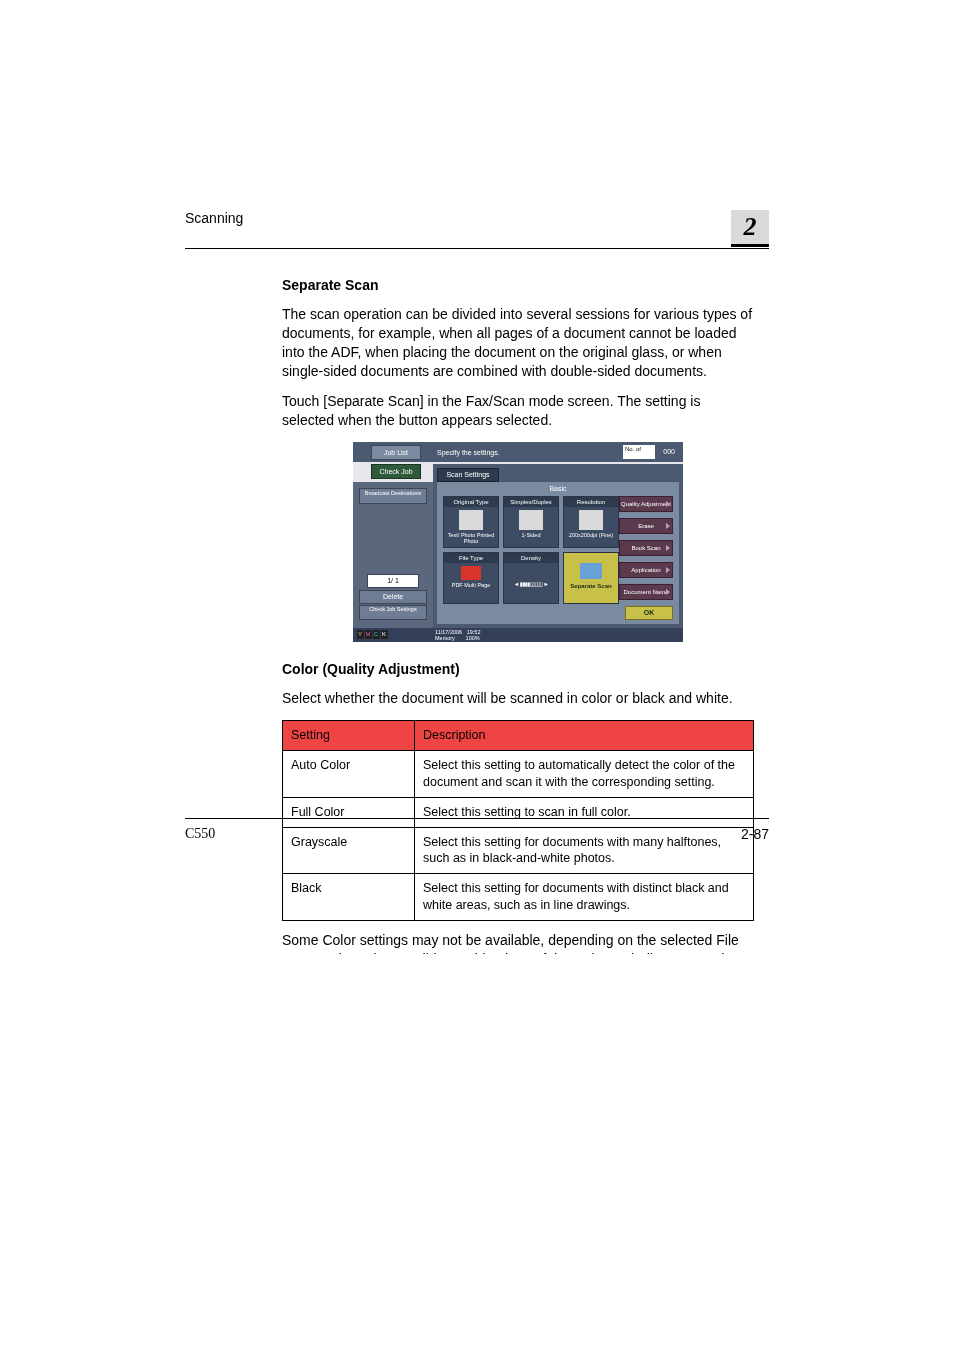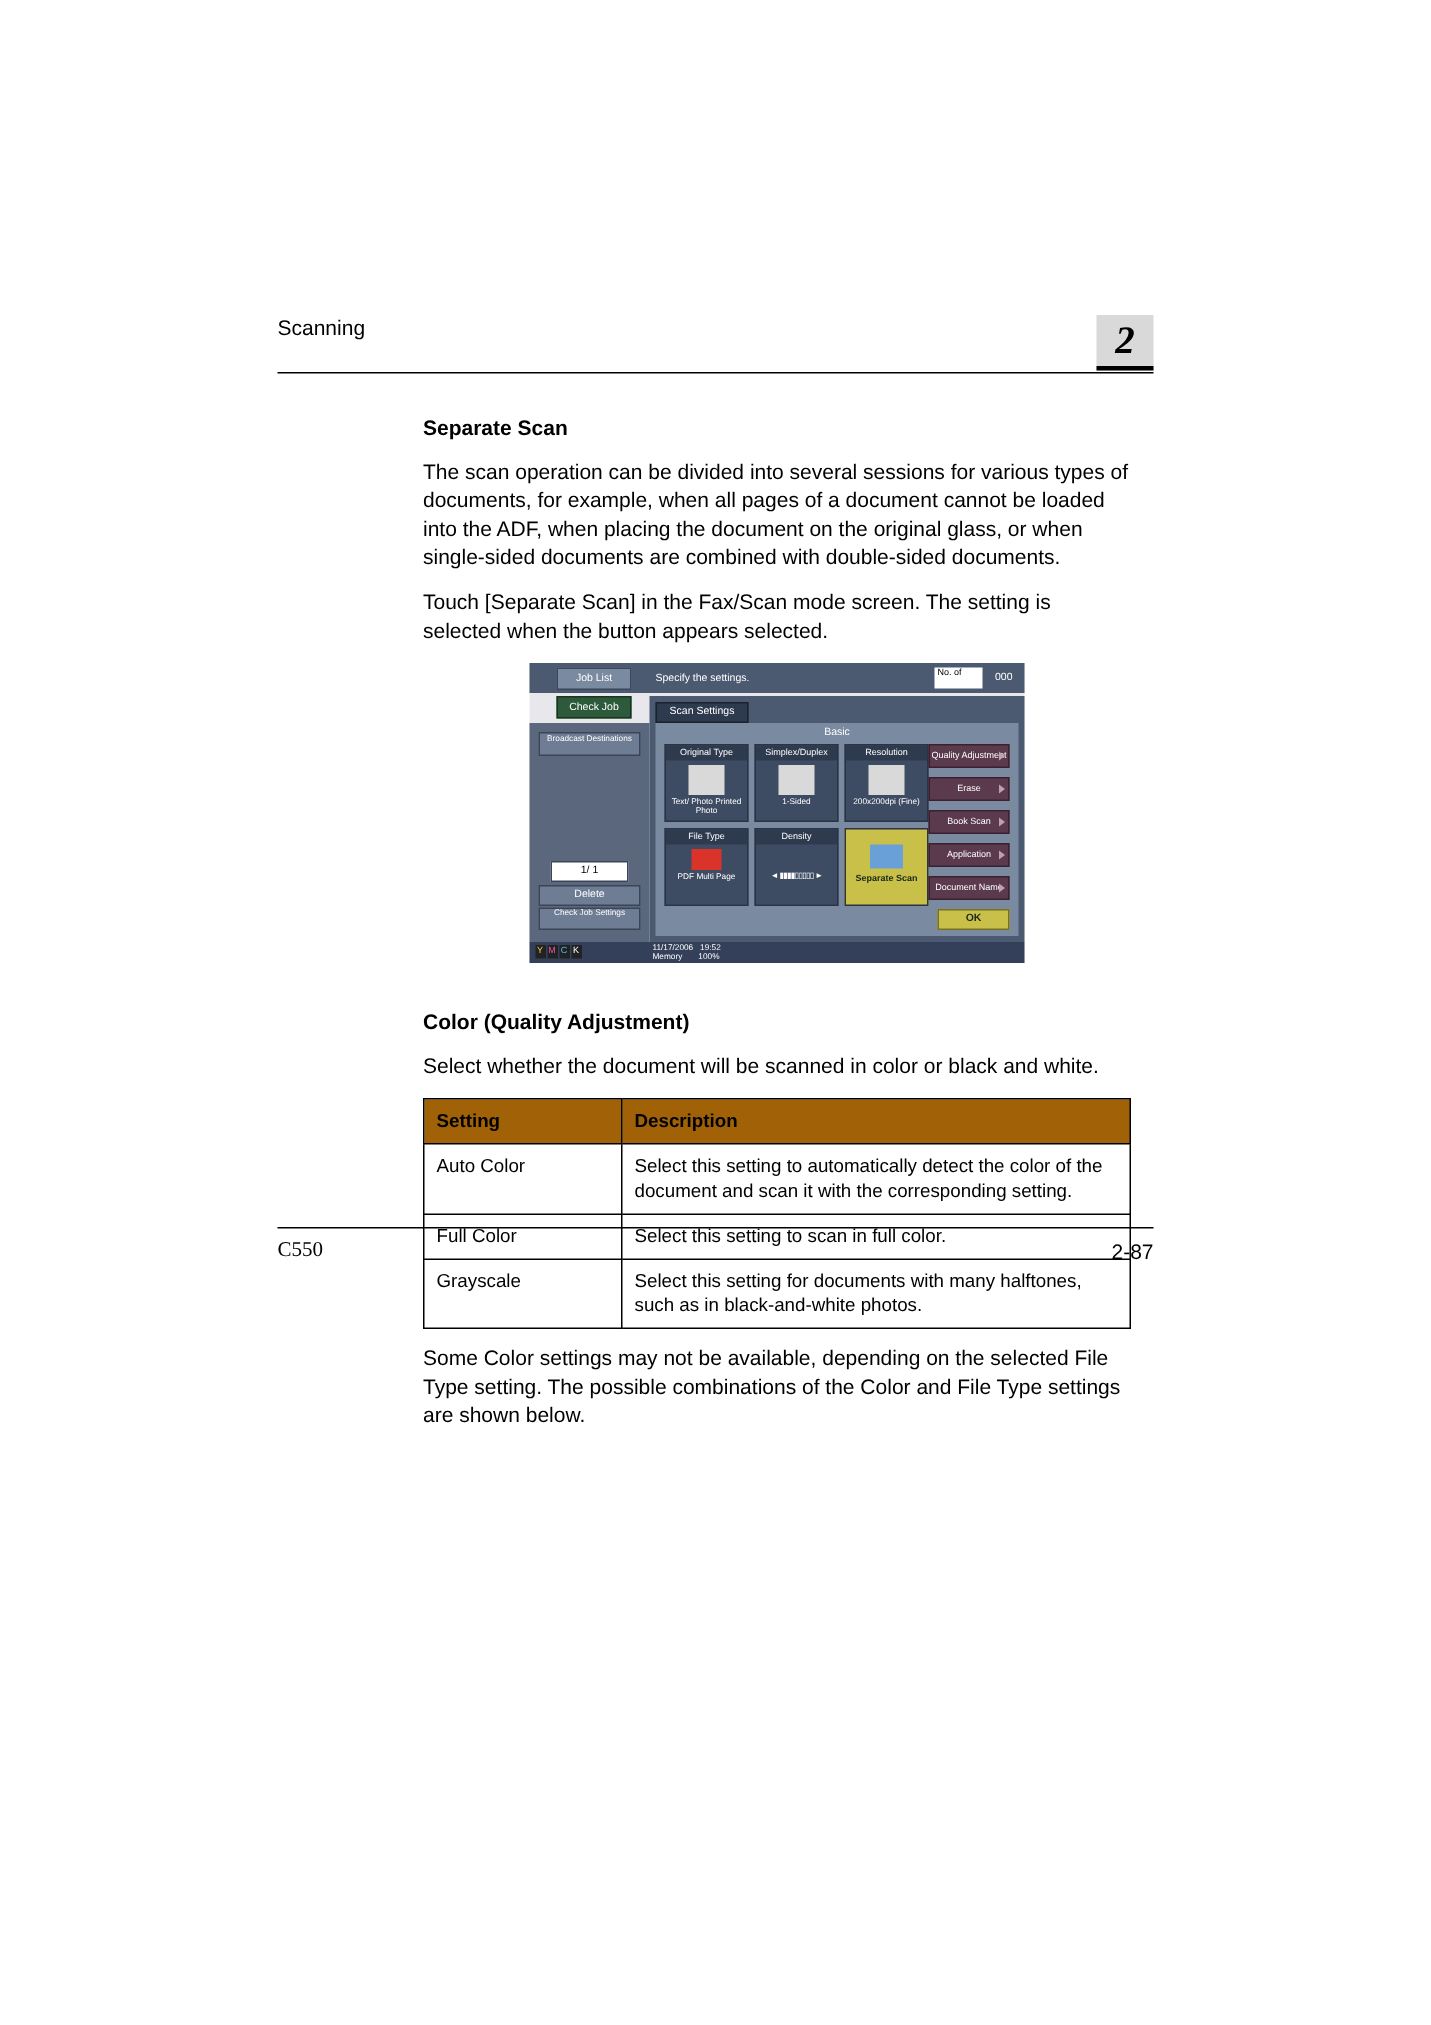--- a/index.html
+++ b/index.html
@@ -4,24 +4,24 @@
 <style>
   html,body{margin:0;padding:0;background:#fff;font-family:Arial,Helvetica,sans-serif;color:#000;}
   .page{width:954px;height:954px;position:relative;box-sizing:border-box;padding:200px 185px 0 185px;}
   .running-head{position:absolute;top:210px;left:185px;right:185px;font-size:14px;}
   .running-head .rh-title{float:left;}
   .chapter-badge{float:right;width:38px;height:34px;background:#d9d9d9;border-bottom:3px solid #000;text-align:center;font-weight:bold;font-style:italic;font-size:26px;line-height:34px;font-family:"Times New Roman",serif;}
   .hr-top{position:absolute;top:248px;left:185px;right:185px;border-top:1px solid #000;}
   .content{position:absolute;top:276px;left:282px;right:200px;font-size:14px;line-height:1.35;}
   .content h3{font-size:14px;font-weight:bold;margin:0 0 10px 0;}
   .content p{margin:0 0 12px 0;}
-  .content .sect{margin-top:30px;}
+  .content .sect{margin-top:18px;}
   table.settings{border-collapse:collapse;width:100%;margin:10px 0 10px 0;font-size:12.5px;}
   table.settings th,table.settings td{border:1px solid #000;padding:6px 8px;vertical-align:top;text-align:left;}
-  table.settings th{background:#a16207;font-weight:bold;}
+  table.settings th{background:#ef4444;font-weight:normal;}
   table.settings td.col0{width:115px;}
   
   .hr-bot{position:absolute;bottom:135px;left:185px;right:185px;border-top:1px solid #000;}
   .footer{position:absolute;bottom:112px;left:185px;right:185px;font-size:14px;}
   .footer .fl{float:left;font-family:Liberation Serif, serif;}
   .footer .fr{float:right;}
   
   .shot{width:330px;height:200px;margin:6px auto 18px auto;background:#e8e8ec;position:relative;font-family:Verdana,Arial,sans-serif;font-size:7px;color:#fff;}
   .shot .topbar{position:absolute;top:0;left:0;right:0;height:20px;background:#4b5a70;}
   .shot .jlist{position:absolute;top:3px;left:18px;width:48px;height:13px;background:#7a8aa0;border:1px solid #3a4558;text-align:center;line-height:13px;}
@@ -170,20 +170,24 @@
           <td>Select this setting to automatically detect the color of the document and scan it with the corresponding setting.</td>
         </tr>
         <tr>
           <td class="col0">Full Color</td>
           <td>Select this setting to scan in full color.</td>
         </tr>
         <tr>
           <td class="col0">Grayscale</td>
           <td>Select this setting for documents with many halftones, such as in black-and-white photos.</td>
         </tr>
+        <tr>
+          <td class="col0">Black</td>
+          <td>Select this setting for documents with distinct black and white areas, such as in line drawings.</td>
+        </tr>
       </tbody>
     </table>
 
     <p>Some Color settings may not be available, depending on the selected File Type setting. The possible combinations of the Color and File Type settings are shown below.</p>
   </div>
 </div>
 
 <div class="hr-bot"></div>
 <div class="footer">
   <span class="fl">C550</span>

